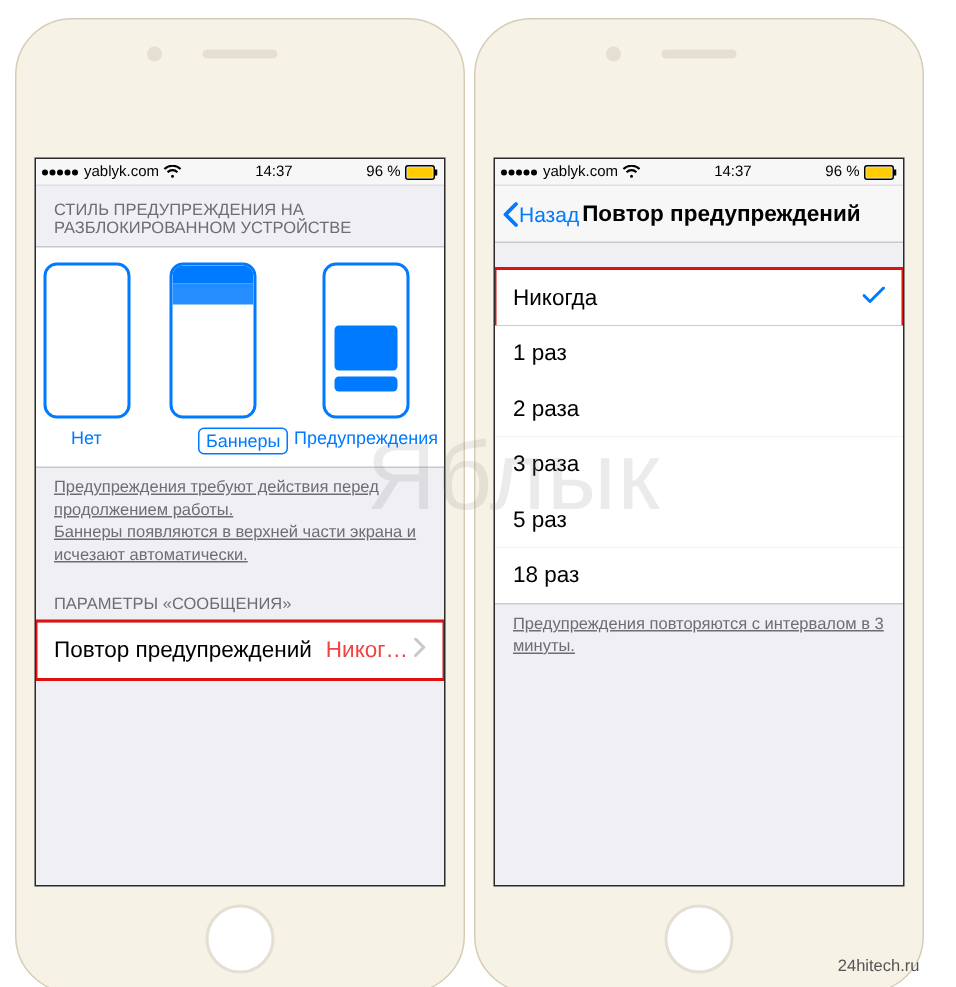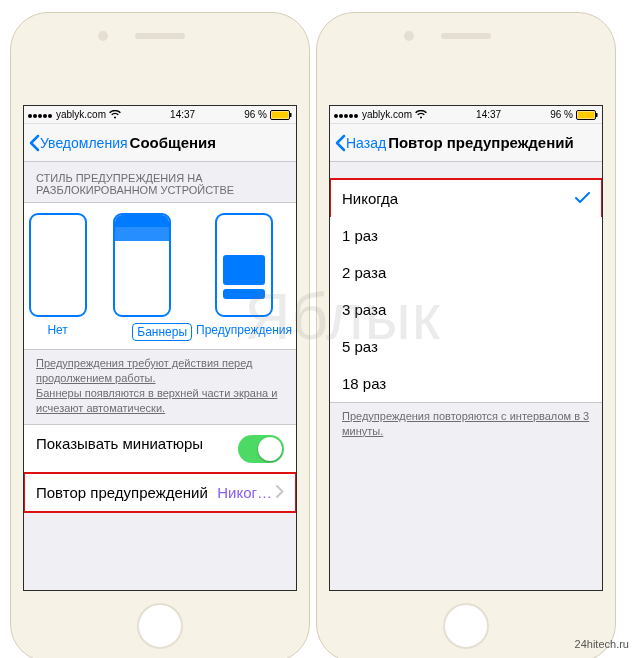--- a/index.html
+++ b/index.html
@@ -141,21 +141,21 @@
     border-top: 1px solid #c8c8cd;
     border-bottom: 1px solid #c8c8cd;
     display: flex;
     align-items: flex-start;
     padding: 10px 12px;
     font-size: 15px;
     position: relative;
     margin-top: -1px;
   }
   .row .label { flex: 1; color: #000; white-space:nowrap; overflow:hidden; text-overflow:ellipsis;}
-  .row .value { color: #8b5cf6; font-size: 15px; margin-right: 4px; }
+  .row .value { color: #ef4444; font-size: 15px; margin-right: 4px; }
   .row .chevron { color: #c7c7cc; }
   .toggle {
     width: 46px; height: 28px; border-radius: 14px;
     background: #4cd964; position: relative; flex: 0 0 auto;
   }
   .toggle::after {
     content:""; position:absolute; right:2px; top:2px;
     width:24px; height:24px; background:#fff; border-radius:50%;
     box-shadow: 0 1px 2px rgba(0,0,0,0.3);
   }
@@ -170,21 +170,21 @@
     top: 280px; left: 0; right: 0;
     text-align: center;
     font-size: 64px;
     color: rgba(120,120,120,0.15);
     font-weight: 300;
     pointer-events: none;
     letter-spacing: 1px;
     padding-left: 48px;
   }
   .attribution {
-    position:absolute; bottom:8px; right:8px;
+    position:absolute; bottom:8px; right:24px;
     font-size:11px; color:#555;
   }
   .truncated { max-width: 70px; overflow: hidden; white-space: nowrap; text-overflow: ellipsis; display:inline-block; }
 </style>
 </head>
 <body>
 
 <div class="phones">
 
   <div class="phone">
@@ -207,56 +207,42 @@
           <span class="battery-icon">
             <svg width="22" height="10" viewBox="0 0 22 10">
                 <rect x="0.5" y="0.5" width="19" height="9" rx="1.5" stroke="#000" fill="none"></rect>
                 <rect class="fill" x="1.5" y="1.5" width="17" height="7"></rect>
                 <rect x="20" y="3" width="1.5" height="4" fill="#000"></rect>
               </svg>
           </span>
         </div>
       </div>
 
-      <div class="navbar">
-        <div class="back-area">
-          <span class="back-chevron">
-            <svg width="12" height="18" viewBox="0 0 12 18">
-                <path d="M10 2L3 9l7 7" stroke="#007aff" stroke-width="2.5" fill="none" stroke-linecap="round" stroke-linejoin="round"></path>
-              </svg>
-          </span>
-          <span>Уведомления</span>
-        </div>
-        <span class="nav-title">Сообщения</span>
-      </div>
 
       <div class="content">
         <div class="section-header">СТИЛЬ ПРЕДУПРЕЖДЕНИЯ НА РАЗБЛОКИРОВАННОМ УСТРОЙСТВЕ</div>
         <div class="style-row">
           <div class="style-item">
             <div class="thumb"></div>
             <span class="lbl">Нет</span>
           </div>
           <div class="style-item selected">
             <div class="thumb"></div>
             <span class="lbl">Баннеры</span>
           </div>
           <div class="style-item">
             <div class="thumb"></div>
             <span class="lbl">Предупреждения</span>
           </div>
         </div>
         <div class="section-footer" style="white-space:pre-line">Предупреждения требуют действия перед продолжением работы.
 Баннеры появляются в верхней части экрана и исчезают автоматически.</div>
 
-
-        <div class="row">
-          <span class="label">Показывать миниатюры</span>
-          <div class="toggle"></div>
-        </div>
+        <div class="section-header">ПАРАМЕТРЫ «СООБЩЕНИЯ»</div>
+
 
         <div class="row red-outline">
           <span class="label">Повтор предупреждений</span>
           <span class="value truncated">Никог…</span>
           <span class="chevron">
             <svg width="8" height="13" viewBox="0 0 8 13">
                 <path d="M1 1l5.5 5.5L1 12" stroke="#c7c7cc" stroke-width="2" fill="none" stroke-linecap="round" stroke-linejoin="round"></path>
               </svg>
           </span>
         </div>

